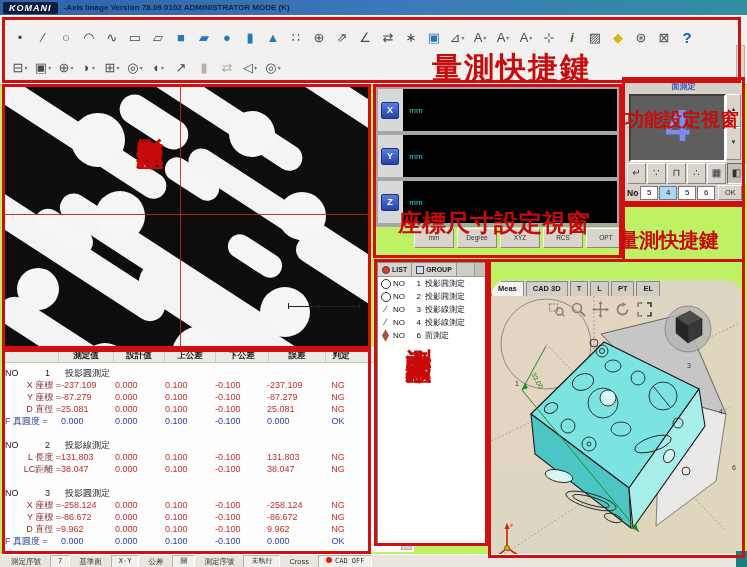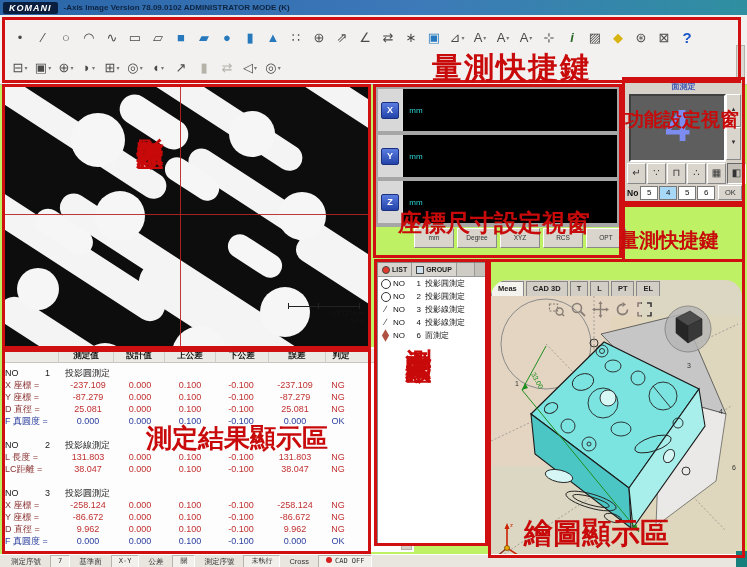--- a/index.html
+++ b/index.html
@@ -42,28 +42,28 @@
   #ruler .rl{position:absolute;left:10px;right:4px;top:3px;height:1px;background:#222;}
   #ruler .tk{position:absolute;top:0;width:1px;height:6px;background:#222;}
 
   
   #results{left:2px;top:347px;width:412px;height:205px;background:#fdfdfd;font-size:9px;overflow:hidden;}
   .row{display:flex;height:12px;line-height:12px;white-space:nowrap;}
   .rhead{height:13px;line-height:13px;background:#eceae4;border-bottom:1px solid #c9c6bf;margin-top:2px;}
   .rh{font-weight:bold;color:#111;text-align:center;border-left:1px solid #cfcdc6;font-size:8.5px;}
   .rsp{width:56px;}
   .rlbl{width:56px;padding-left:3px;text-align:left;}
-  .rc{text-align:center;}
+  .rc{text-align:left;}
   .rc0{width:54px}.rc1{width:50px}.rc2{width:50px}.rc3{width:52px}.rc4{width:56px}
   .rc5{width:30px;text-align:center;}
   .ghead{color:#1a1a1a;}
   .gno{width:40px;padding-left:3px;}
   .gnum{width:20px;}
   .ng .rc{color:#c03030;}
-  .ng .rlbl{color:#8a2f2f;}
+  .ng .rlbl{color:#8a2f2f;text-align:right;}
   .ok .rc{color:#2b3f9e;}
   .ok .rlbl{color:#2b3f9e;}
   .rgroup{margin-top:4px;}
   .g1{margin-top:12px;}
   .g2{margin-top:12px;}
   #rscroll{position:absolute;right:2px;top:2px;bottom:2px;width:9px;background:#e2dfd8;border:1px solid #b5b2aa;
     font-size:5px;color:#555;text-align:center;}
   #rscroll .sa{height:9px;line-height:9px;background:#d5d2ca;border-bottom:1px solid #b5b2aa;}
   #rscroll .sb{position:absolute;bottom:0;left:0;right:0;height:9px;line-height:9px;background:#d5d2ca;border-top:1px solid #b5b2aa;}
 
@@ -731,17 +731,15 @@
   <div class="redbox" style="left:374px;top:259px;width:108px;height:281px"></div>
   <div class="redbox" style="left:622px;top:77px;width:117px;height:121px"></div>
   <div class="redbox" style="left:622px;top:204px;width:117px;height:52px"></div>
   <div class="redbox" style="left:488px;top:259px;width:251px;height:293px"></div>
 
   <div class="redlabel" style="left:432px;top:52px;font-size:30px;letter-spacing:2px">量測快捷鍵</div>
   <div class="redlabel vert" style="left:136px;top:116px;font-size:27px">影像顯示區</div>
   <div class="redlabel" style="left:625px;top:110px;font-size:19px">功能設定視窗</div>
   <div class="redlabel" style="left:398px;top:211px;font-size:24px">座標尺寸設定視窗</div>
   <div class="redlabel" style="left:619px;top:230px;font-size:20px">量測快捷鍵</div>
-  <div class="redlabel" style="left:146px;top:425px;font-size:26px">測定結果顯示區</div>
   <div class="redlabel vert" style="left:405px;top:328px;font-size:26px">測定元素顯示區</div>
-  <div class="redlabel" style="left:524px;top:518px;font-size:29px">繪圖顯示區</div>
 
 </div>
 
 </body></html>

